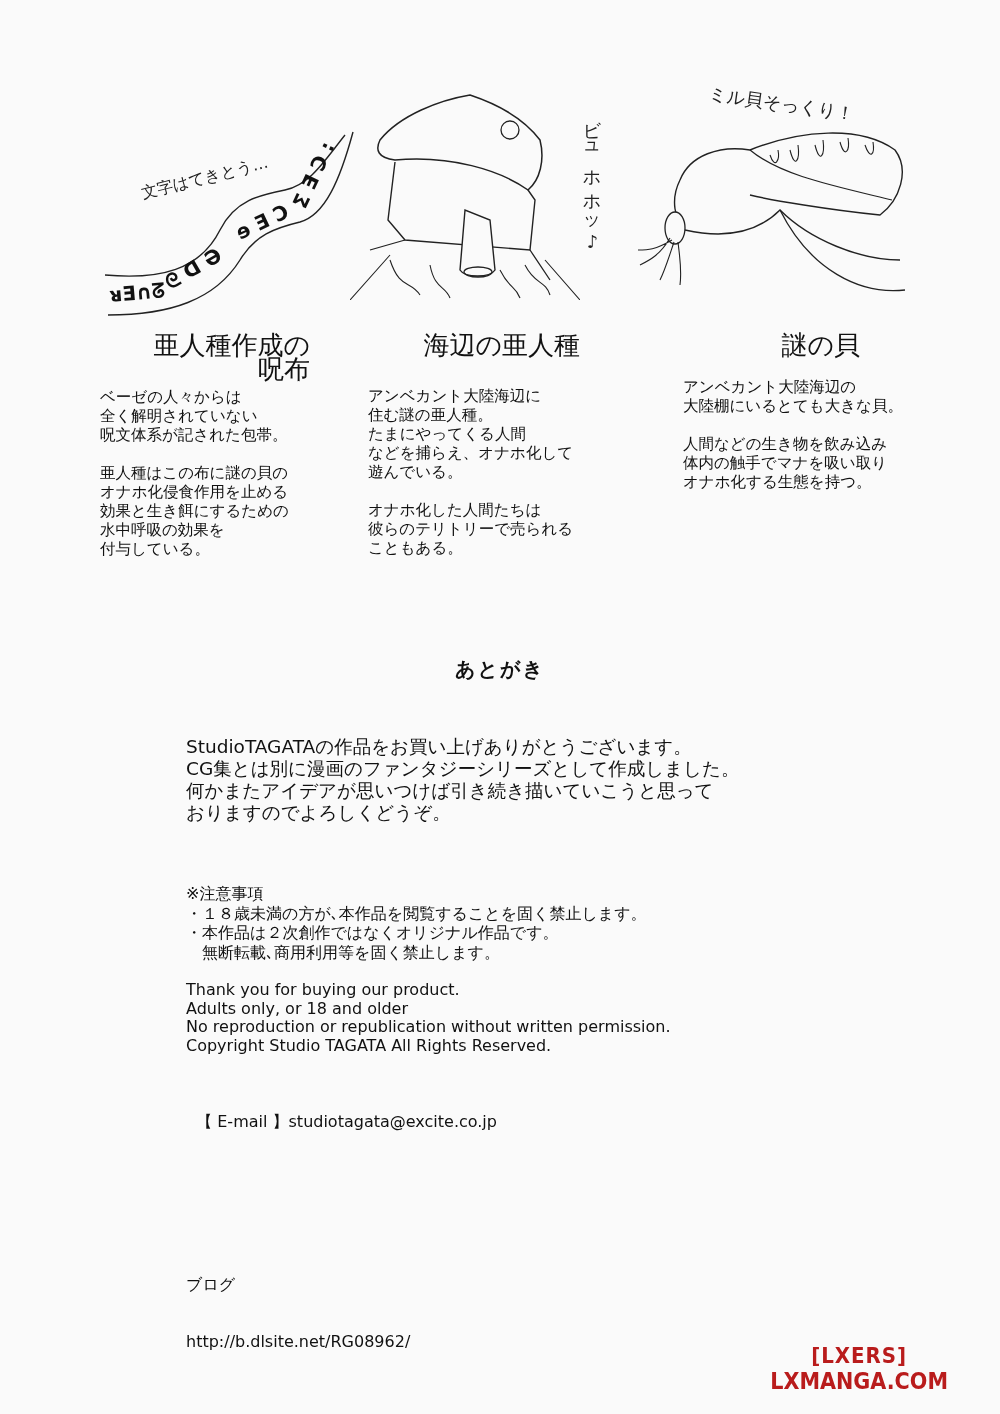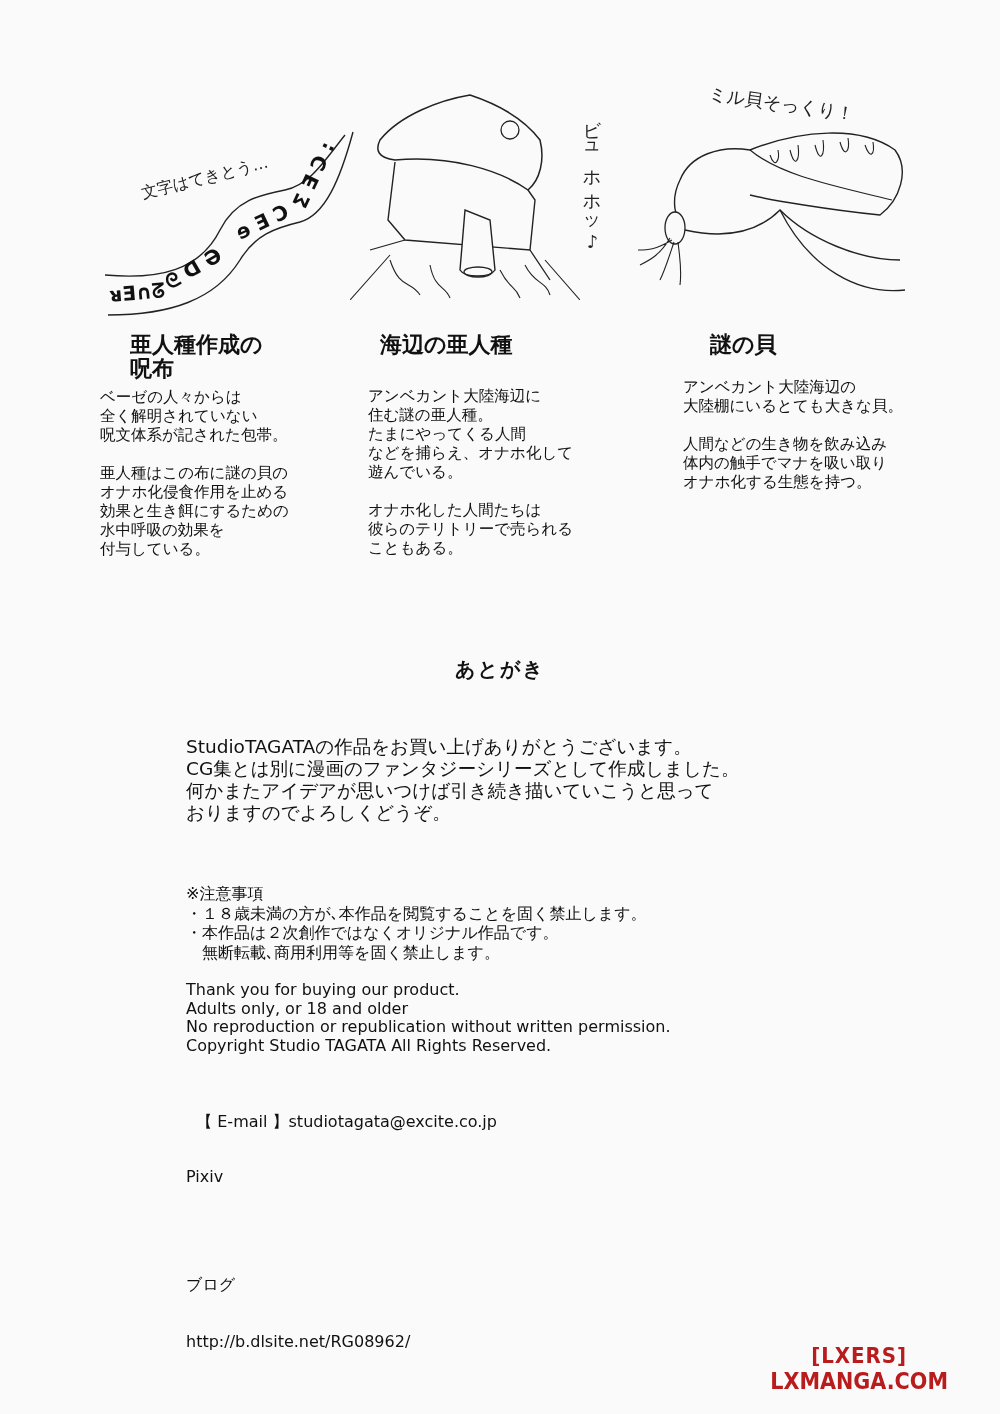--- a/index.html
+++ b/index.html
@@ -1,19 +1,19 @@
 <!DOCTYPE html>
 <html><head>
 <meta charset="utf-8">
 <style>
   html,body{margin:0;padding:0;}
   body{width:1000px;height:1414px;background:#fafafa;position:relative;overflow:hidden;
        font-family:"DejaVu Sans","Liberation Sans",sans-serif;color:#111;}
   .sketch{position:absolute;}
-  .col-title{position:absolute;font-weight:bold;font-size:22px;text-align:left;line-height:24px;}
+  .col-title{position:absolute;font-weight:normal;font-size:26px;text-align:right;line-height:24px;}
   .col-body{position:absolute;font-size:15.5px;line-height:19px;white-space:pre;}
   .afterword-title{position:absolute;left:0;width:1000px;top:656px;text-align:center;font-size:20px;font-weight:bold;letter-spacing:2px;}
   .aw-body{position:absolute;left:186px;top:736px;font-size:18.5px;line-height:22px;white-space:pre;}
   .notice{position:absolute;left:186px;top:884px;font-size:16px;line-height:19.5px;white-space:pre;}
   .english{position:absolute;left:186px;top:981px;font-size:16px;line-height:18.5px;white-space:pre;}
   .contact{position:absolute;left:186px;font-size:16px;line-height:19px;white-space:pre;}
   .watermark{position:absolute;right:52px;top:1344px;text-align:center;font-family:"DejaVu Sans Condensed","DejaVu Sans",sans-serif;font-weight:bold;color:#b91c1c;}
   .watermark .l1{font-size:22px;line-height:24px;letter-spacing:1px;}
   .watermark .l2{font-size:23px;line-height:26px;}
   .handwriting{position:absolute;font-size:16px;color:#222;font-family:"DejaVu Sans",sans-serif;}
@@ -109,21 +109,20 @@
 　無断転載､商用利用等を固く禁止します。</div>
 <div class="english">Thank you for buying our product.
 Adults only, or 18 and older
 No reproduction or republication without written permission.
 Copyright Studio TAGATA All Rights Reserved.</div>
 
 <div class="contact" style="top:1093px;">
   <span>【 E-mail 】</span><span>studiotagata@excite.co.jp</span>
 </div>
 <div class="contact" style="top:1129px;">
-  <div>Pixiv</div>
 </div>
 <div class="contact" style="top:1182px;">
 </div>
 <div class="contact" style="top:1237px;">
   <div>ブログ</div>
   <div>http://b.dlsite.net/RG08962/</div>
 </div>
 
 <div class="watermark">
   <div class="l1">[LXERS]</div>

